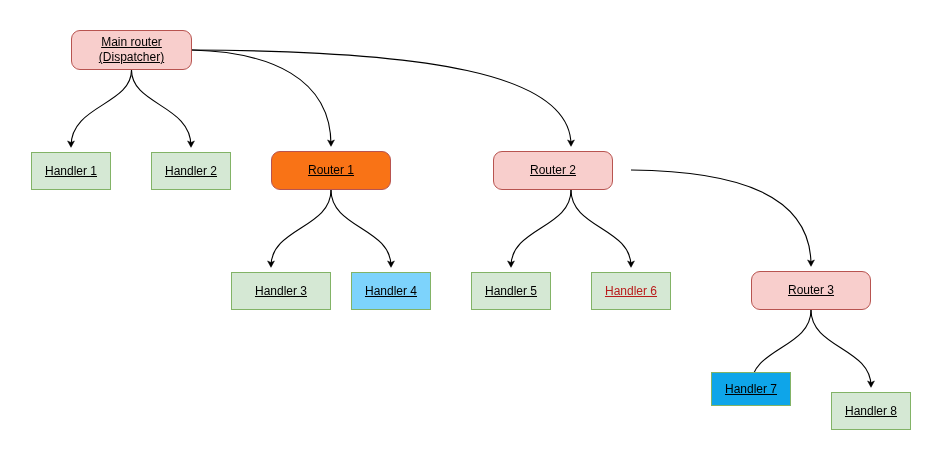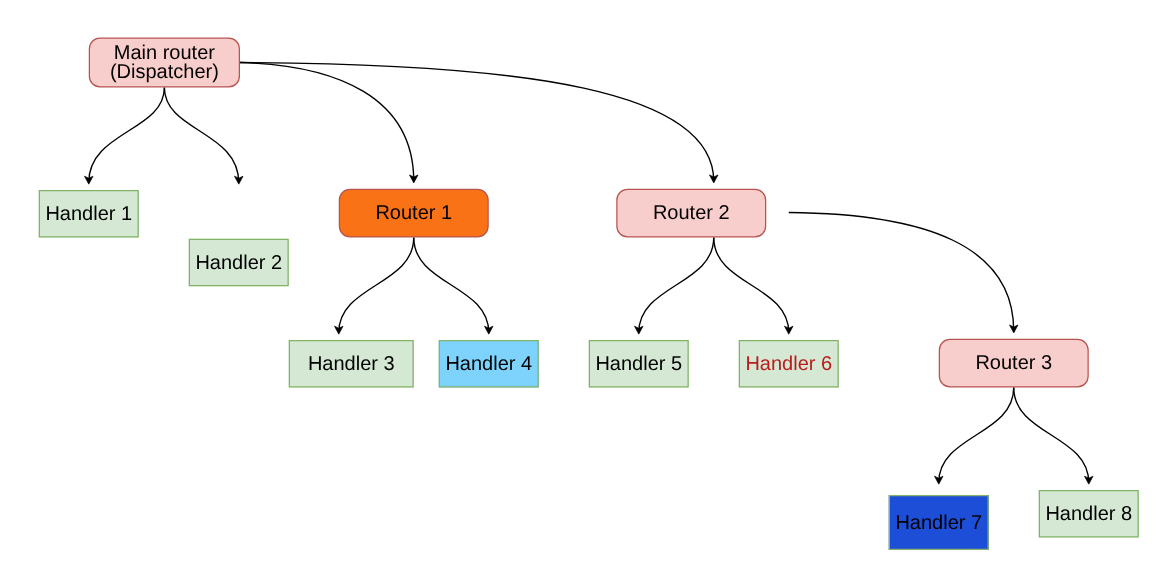--- a/index.html
+++ b/index.html
@@ -25,26 +25,27 @@
     height: 461px;
     pointer-events: none;
   }
   .node {
     position: absolute;
     box-sizing: border-box;
     display: flex;
     align-items: center;
     justify-content: center;
     text-align: center;
-    font-size: 16px;
+    font-size: 12px;
     line-height: 15px;
     color: #000000;
     border-width: 1px;
     border-style: solid;
     white-space: pre-line;
+    text-decoration: underline;
   }
   .node-router {
     background: #f8cecc;
     border-color: #b85450;
     border-radius: 9px;
   }
   .node-handler {
     background: #d5e8d4;
     border-color: #82b366;
     border-radius: 0;
@@ -77,25 +78,25 @@
         <path d="M 631 170 C 740 171, 811 196, 811 265" marker-end="url(#arrowhead)"></path>
         <path d="M 811 310 C 811 348, 751 348, 751 386" marker-end="url(#arrowhead)"></path>
         <path d="M 811 310 C 811 348, 871 348, 871 386" marker-end="url(#arrowhead)"></path>
       </g>
   </svg>
 
   <div id="node-layer">
       <div class="node node-router" style="left: 71px; top: 30px; width: 121px; height: 40px; background: rgb(248, 206, 204); border-color: rgb(184, 84, 80); color: rgb(0, 0, 0);"><span class="node-label">Main router
 (Dispatcher)</span></div>
       <div class="node node-handler" style="left: 31px; top: 152px; width: 80px; height: 38px; background: rgb(213, 232, 212); border-color: rgb(130, 179, 102); color: rgb(0, 0, 0);"><span class="node-label">Handler 1</span></div>
-      <div class="node node-handler" style="left: 151px; top: 152px; width: 80px; height: 38px; background: rgb(213, 232, 212); border-color: rgb(130, 179, 102); color: rgb(0, 0, 0); margin-top: 39px;"><span class="node-label">Handler 2</span></div>
+      <div class="node node-handler" style="left: 151px; top: 152px; width: 80px; height: 38px; background: rgb(213, 232, 212); border-color: rgb(130, 179, 102); color: rgb(0, 0, 0);"><span class="node-label">Handler 2</span></div>
       <div class="node node-router" style="left: 271px; top: 151px; width: 120px; height: 39px; background: #f97316; border-color: rgb(184, 84, 80); color: rgb(0, 0, 0);"><span class="node-label">Router 1</span></div>
       <div class="node node-router" style="left: 493px; top: 151px; width: 120px; height: 39px; background: rgb(248, 206, 204); border-color: rgb(184, 84, 80); color: rgb(0, 0, 0);"><span class="node-label">Router 2</span></div>
       <div class="node node-handler" style="left: 231px; top: 272px; width: 100px; height: 38px; background: rgb(213, 232, 212); border-color: rgb(130, 179, 102); color: rgb(0, 0, 0);"><span class="node-label">Handler 3</span></div>
       <div class="node node-handler" style="left: 351px; top: 272px; width: 80px; height: 38px; background: #7dd3fc; border-color: rgb(130, 179, 102); color: rgb(0, 0, 0);"><span class="node-label">Handler 4</span></div>
       <div class="node node-handler" style="left: 471px; top: 272px; width: 80px; height: 38px; background: rgb(213, 232, 212); border-color: rgb(130, 179, 102); color: rgb(0, 0, 0);"><span class="node-label">Handler 5</span></div>
       <div class="node node-handler" style="left: 591px; top: 272px; width: 80px; height: 38px; background: rgb(213, 232, 212); border-color: rgb(130, 179, 102); color: #b91c1c;"><span class="node-label">Handler 6</span></div>
       <div class="node node-router" style="left: 751px; top: 271px; width: 120px; height: 39px; background: rgb(248, 206, 204); border-color: rgb(184, 84, 80); color: rgb(0, 0, 0);"><span class="node-label">Router 3</span></div>
-      <div class="node node-handler" style="left: 711px; top: 396px; width: 80px; height: 44px; background: #1d4ed8; border-color: rgb(130, 179, 102); color: rgb(0, 0, 0);"><span class="node-label">Handler 7</span></div>
+      <div class="node node-handler" style="left: 711px; top: 372px; width: 80px; height: 34px; background: #0ea5e9; border-color: rgb(130, 179, 102); color: rgb(0, 0, 0);"><span class="node-label">Handler 7</span></div>
       <div class="node node-handler" style="left: 831px; top: 392px; width: 80px; height: 38px; background: rgb(213, 232, 212); border-color: rgb(130, 179, 102); color: rgb(0, 0, 0);"><span class="node-label">Handler 8</span></div>
     </div>
 
 </div>
 
 </body></html>

